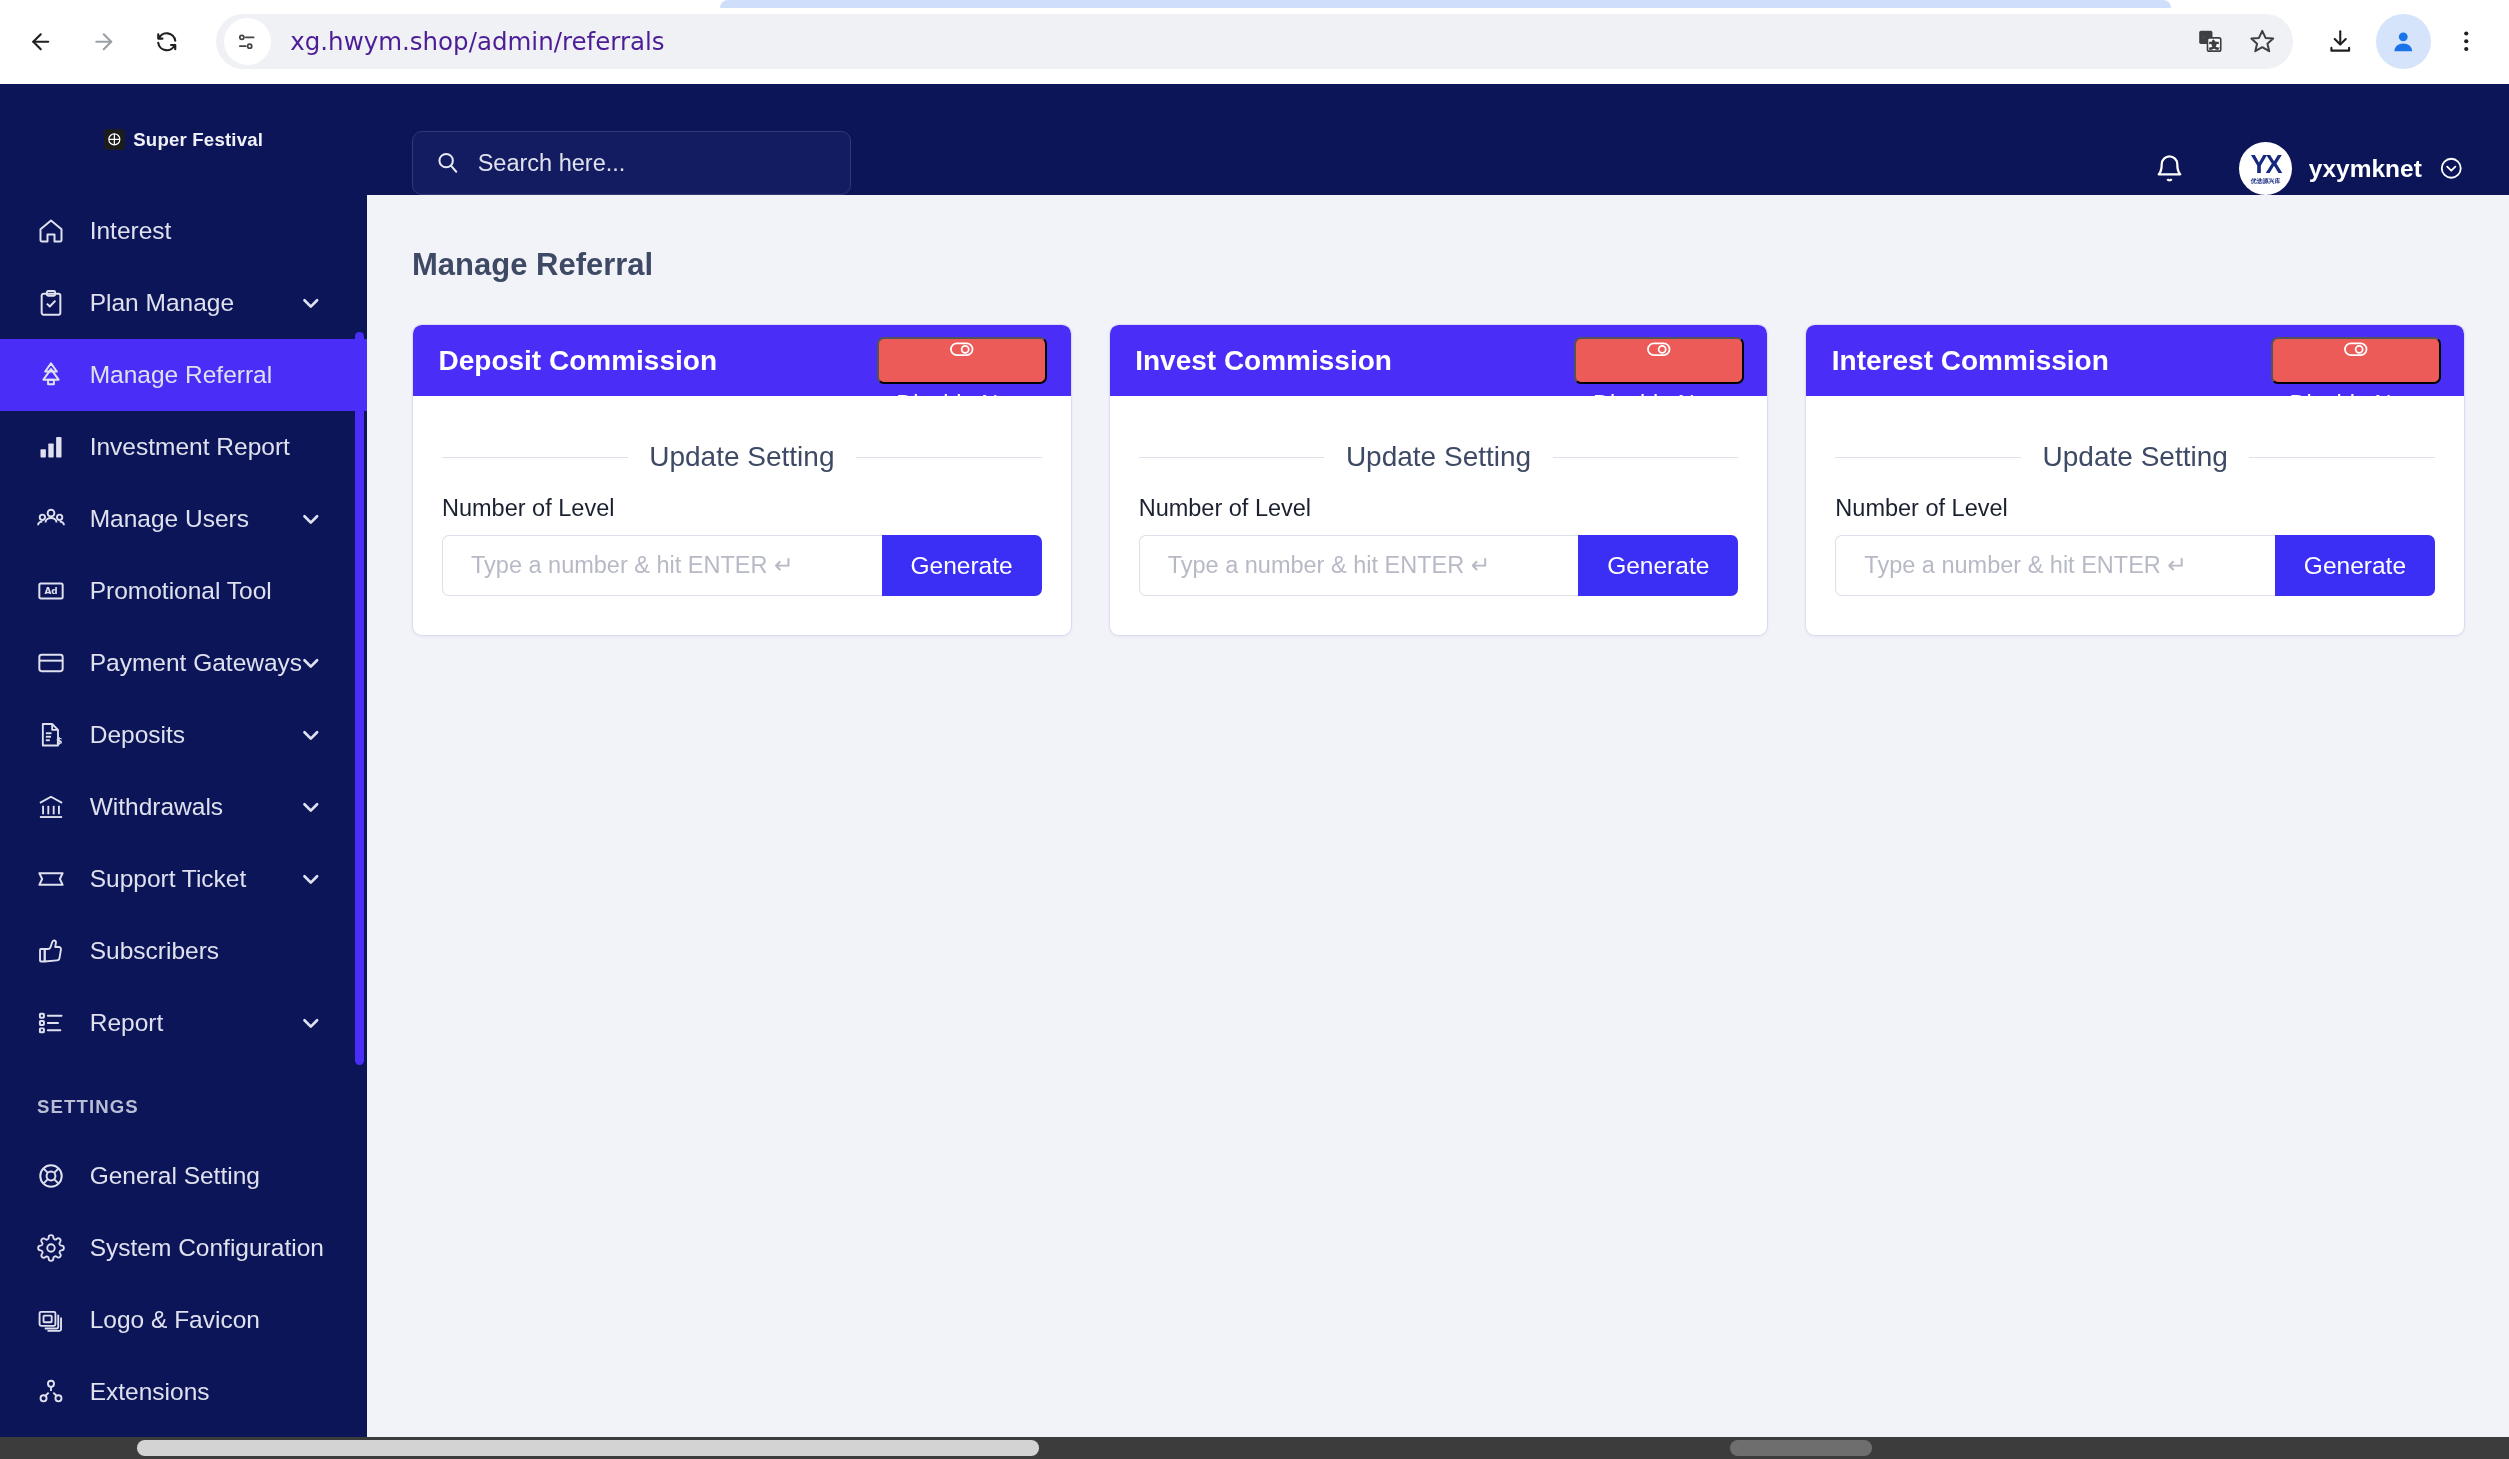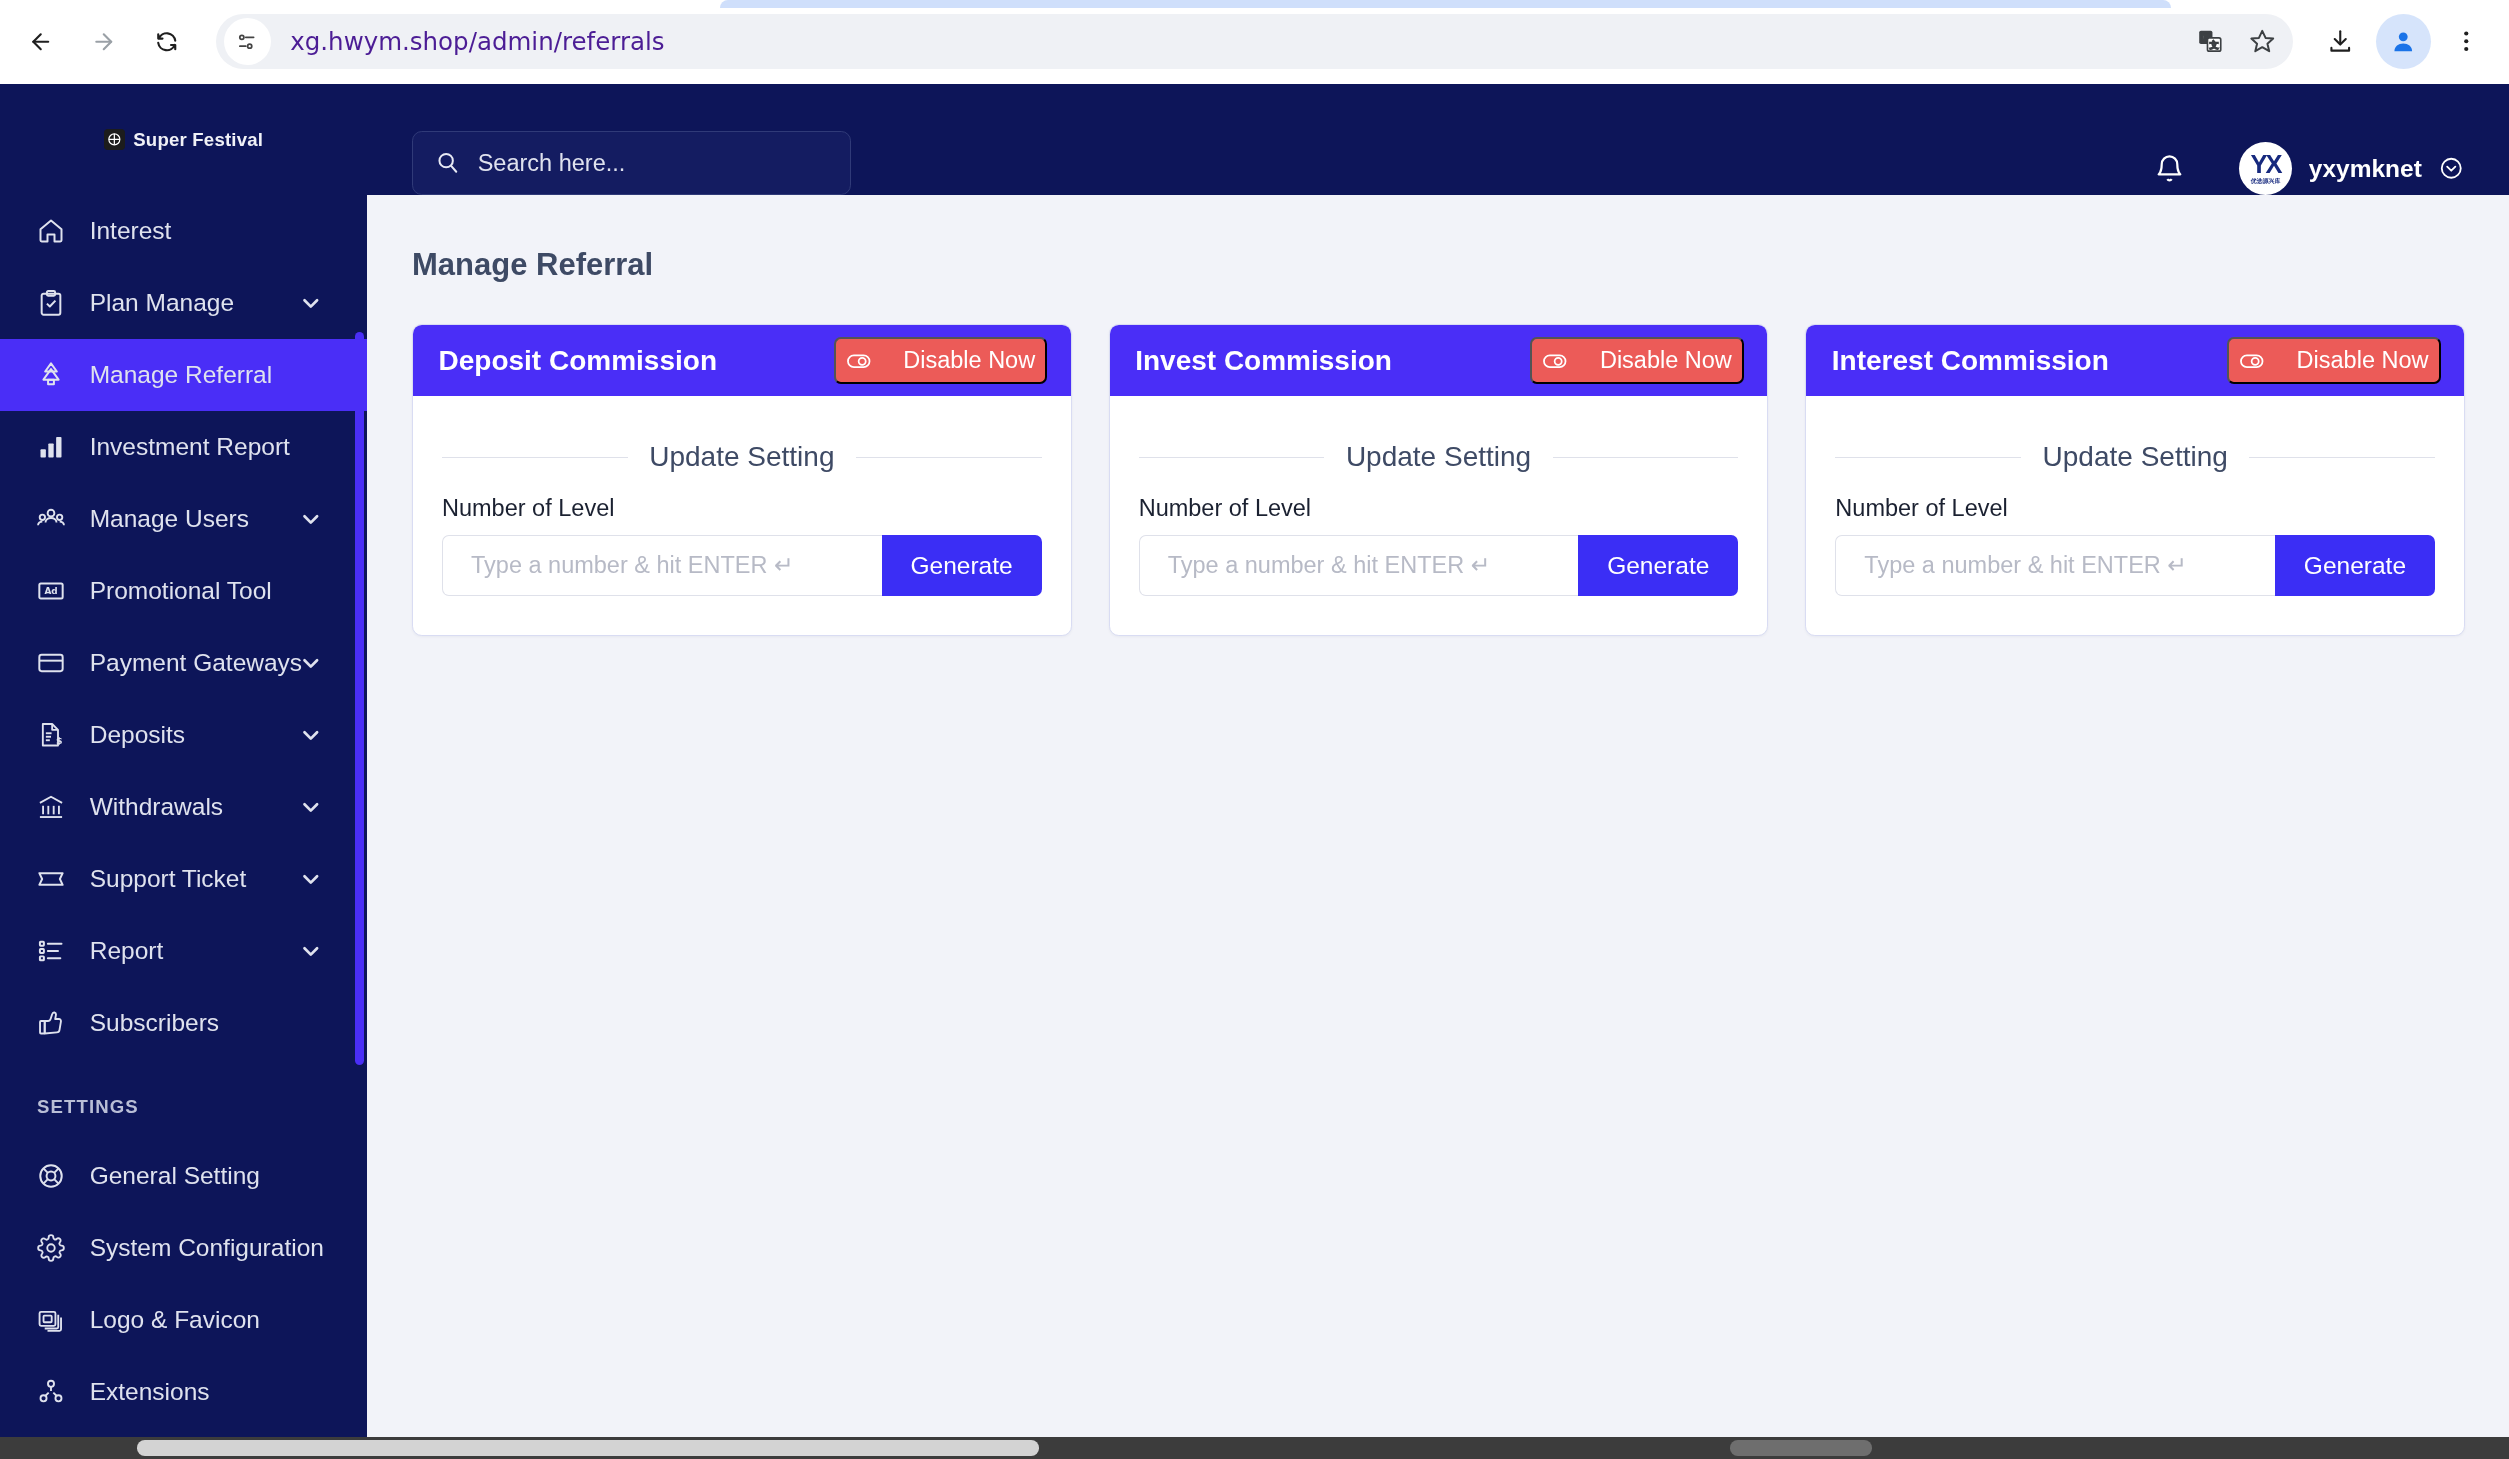--- a/index.html
+++ b/index.html
@@ -245,23 +245,24 @@
   .card-title {
     color: #ffffff; font-size: 28px; font-weight: 700;
   }
   .disable-btn {
     margin-left: auto;
     background: #ec5b58;
     border-radius: 6.9px;
     height: 47px;
     display: flex; align-items: center;
     gap: 32px;
-    padding: 0 10px;
+    padding: 0 17px;
     color: #ffffff; font-size: 23.5px;
     white-space: nowrap;
+    flex-direction: column;
   }
   .disable-btn svg { width: 25.5px; height: 19.6px; flex: none; }
 
   .card-body { padding: 45px 29px 39px 29px; }
   .divider-title {
     display: flex; align-items: center;
     gap: 21.6px;
     margin-bottom: 21.6px;
   }
   .divider-title .line { flex: 1; height: 1px; background: #dfe1ea; }
@@ -554,45 +555,45 @@
         <span class="nav-label">Support Ticket</span>
         <span class="nav-caret">
             <svg viewBox="0 0 24 24" fill="none" stroke="currentColor" stroke-width="3" stroke-linecap="round" stroke-linejoin="round">
               <polyline points="5 9 12 16 19 9"></polyline>
             </svg>
           </span>
       </div>
 
       <div class="nav-item">
         <span class="nav-ico">
+            <svg viewBox="0 0 24 24" fill="none" stroke="currentColor" stroke-width="1.6" stroke-linejoin="round">
+              <path d="M6.6 21V10.3h2.8c1.4 0 2-1 2.4-2.2l1.1-3.4c.4-1.2 1-1.9 2-1.7 1.1.2 1.5 1.1 1.3 2.3l-.6 3.3h3.1c1.3 0 2 1 1.8 2.2l-1.2 7.1c-.2 1.3-.9 2.1-2.2 2.1z"></path>
+              <rect x="2.6" y="10.3" width="4" height="10.7" rx=".8"></rect>
+            </svg>
+          </span>
+        <span class="nav-label">Subscribers</span>
+      </div>
+
+      <div class="nav-item">
+        <span class="nav-ico">
             <svg viewBox="0 0 24 24" fill="none" stroke="currentColor" stroke-width="1.7" stroke-linecap="round">
               <rect x="2.5" y="4" width="3.4" height="3.4" rx=".6"></rect>
               <rect x="2.5" y="10.3" width="3.4" height="3.4" rx=".6"></rect>
               <rect x="2.5" y="16.6" width="3.4" height="3.4" rx=".6"></rect>
               <line x1="9.3" y1="5.7" x2="21" y2="5.7"></line>
               <line x1="9.3" y1="12" x2="18" y2="12"></line>
               <line x1="9.3" y1="18.3" x2="20" y2="18.3"></line>
             </svg>
           </span>
         <span class="nav-label">Report</span>
         <span class="nav-caret">
             <svg viewBox="0 0 24 24" fill="none" stroke="currentColor" stroke-width="3" stroke-linecap="round" stroke-linejoin="round">
               <polyline points="5 9 12 16 19 9"></polyline>
             </svg>
           </span>
-      </div>
-
-      <div class="nav-item">
-        <span class="nav-ico">
-            <svg viewBox="0 0 24 24" fill="none" stroke="currentColor" stroke-width="1.6" stroke-linejoin="round">
-              <path d="M6.6 21V10.3h2.8c1.4 0 2-1 2.4-2.2l1.1-3.4c.4-1.2 1-1.9 2-1.7 1.1.2 1.5 1.1 1.3 2.3l-.6 3.3h3.1c1.3 0 2 1 1.8 2.2l-1.2 7.1c-.2 1.3-.9 2.1-2.2 2.1z"></path>
-              <rect x="2.6" y="10.3" width="4" height="10.7" rx=".8"></rect>
-            </svg>
-          </span>
-        <span class="nav-label">Subscribers</span>
       </div>
 
       <div id="settings-heading">SETTINGS</div>
 
       <div class="nav-item">
         <span class="nav-ico">
             <svg viewBox="0 0 24 24" fill="none" stroke="currentColor" stroke-width="1.7">
               <circle cx="12" cy="12" r="9.2"></circle>
               <circle cx="12" cy="12" r="3.8"></circle>
               <line x1="5.5" y1="5.5" x2="9.3" y2="9.3"></line>

